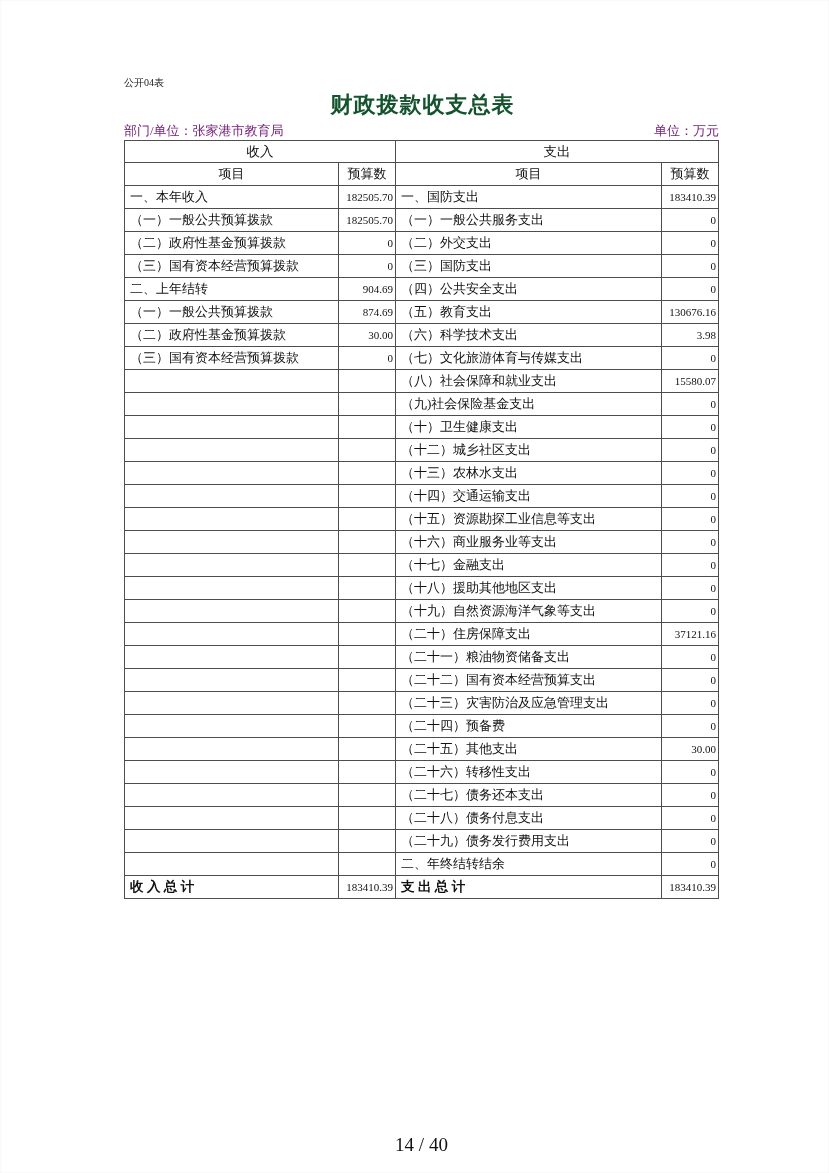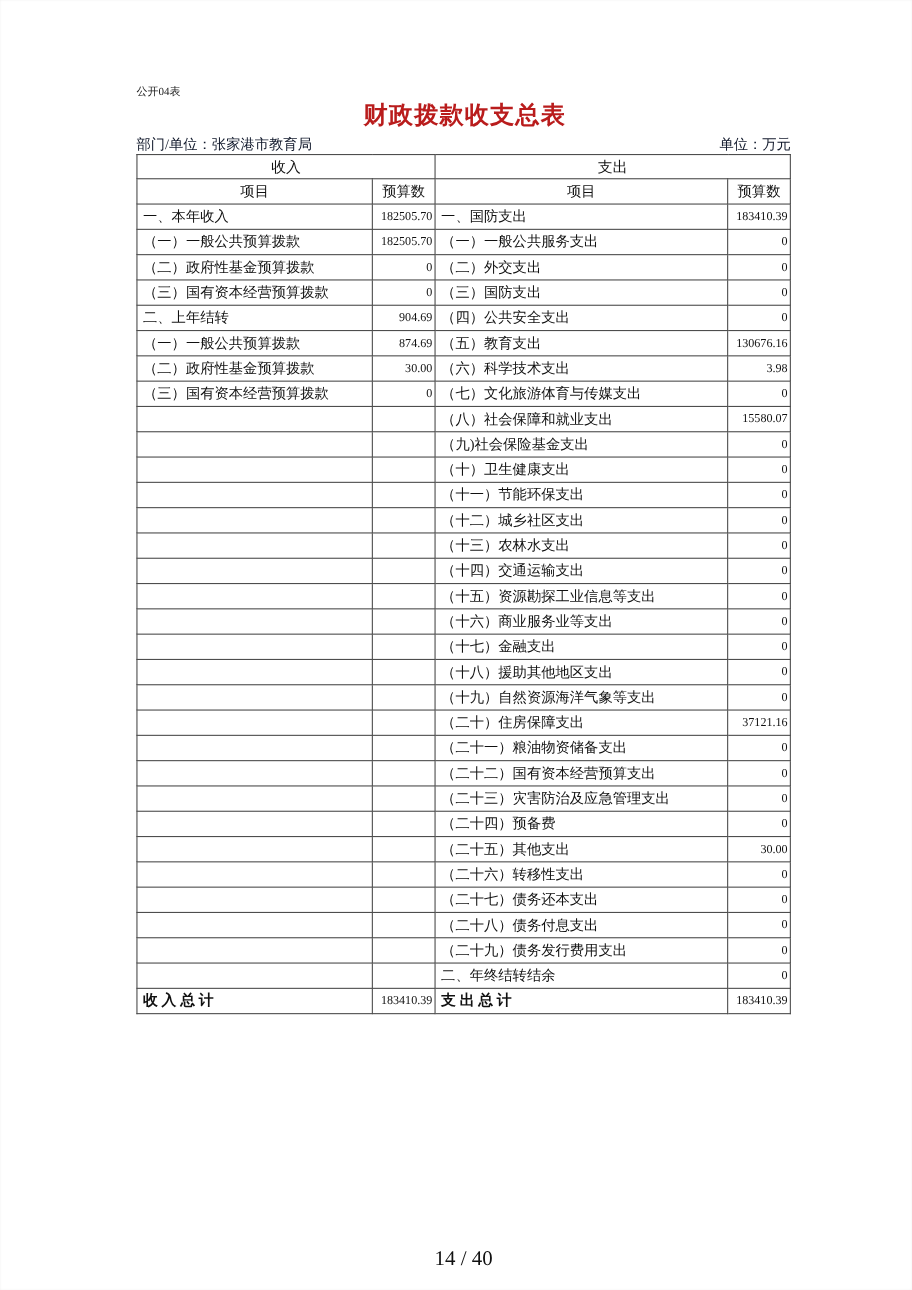--- a/index.html
+++ b/index.html
@@ -16,26 +16,26 @@
     box-shadow: inset 0 0 2px rgba(0,0,0,0.08);
   }
   .form-code {
     position: absolute; left: 124px; top: 76px;
     font-size: 10px; color: #1a1a1a;
   }
   .doc-title {
     position: absolute; left: 124px; top: 90px; width: 597px;
     text-align: center;
     font-size: 22px; font-weight: bold; letter-spacing: 1px;
-    color: #b91c1c;
+    color: #14532d;
   }
   .meta-row {
     position: absolute; left: 124px; top: 122px; width: 595px;
     display: flex; justify-content: space-between; align-items: flex-end;
-    font-size: 13px; color: #0f172a;
+    font-size: 13px; color: #701a75;
   }
   table.budget-table {
     position: absolute; left: 124px; top: 140px; width: 594px;
     border-collapse: collapse; table-layout: fixed;
     font-size: 13px;
     border-radius: 15px;
   }
   .budget-table th, .budget-table td {
     border: 1px solid #4d4d4d;
     height: 23px;
@@ -149,26 +149,20 @@
         </tr>
         <tr>
           <td class="item"></td>
           <td class="num"></td>
           <td class="item">（十）卫生健康支出</td>
           <td class="num">0</td>
         </tr>
         <tr>
           <td class="item"></td>
           <td class="num"></td>
-          <td class="item">（十一）节能环保支出</td>
-          <td class="num">0</td>
-        </tr>
-        <tr>
-          <td class="item"></td>
-          <td class="num"></td>
           <td class="item">（十二）城乡社区支出</td>
           <td class="num">0</td>
         </tr>
         <tr>
           <td class="item"></td>
           <td class="num"></td>
           <td class="item">（十三）农林水支出</td>
           <td class="num">0</td>
         </tr>
         <tr>

